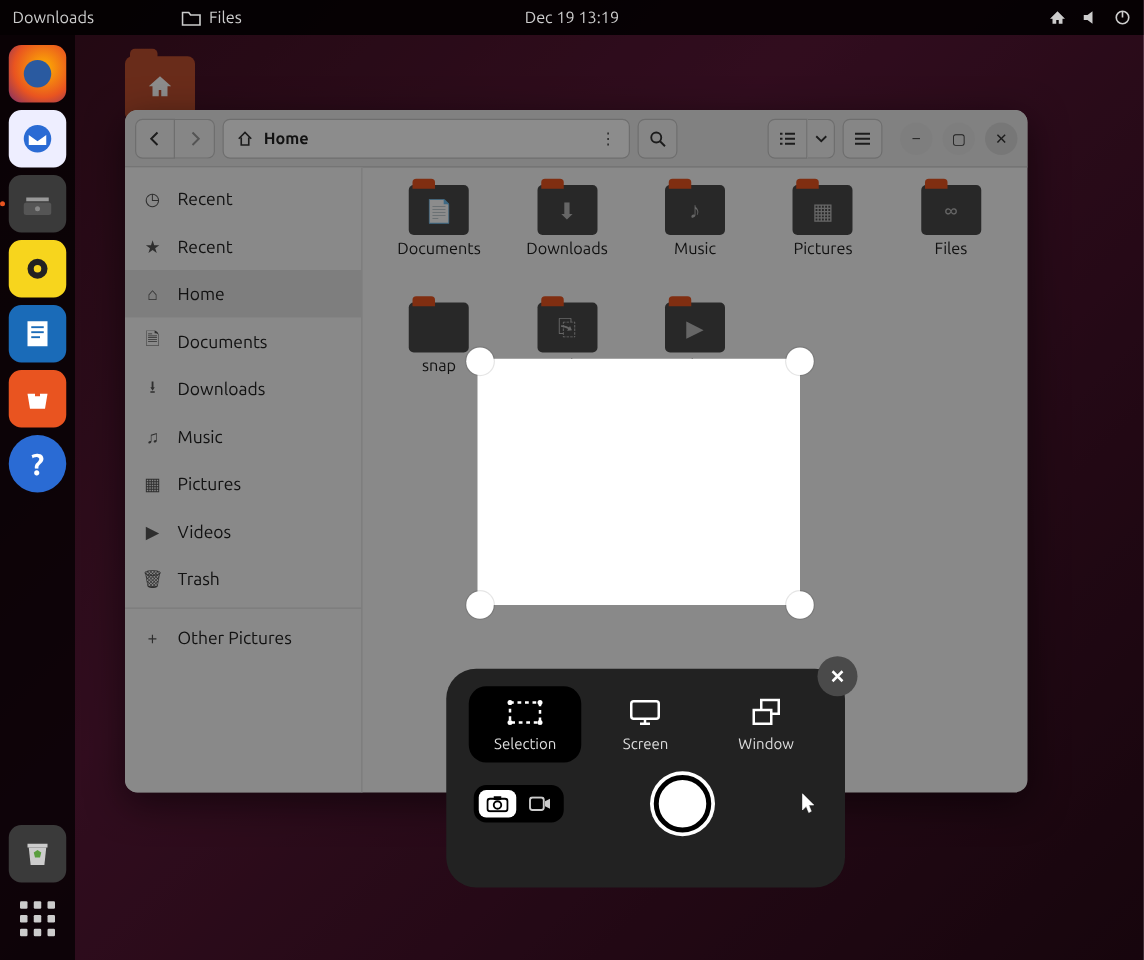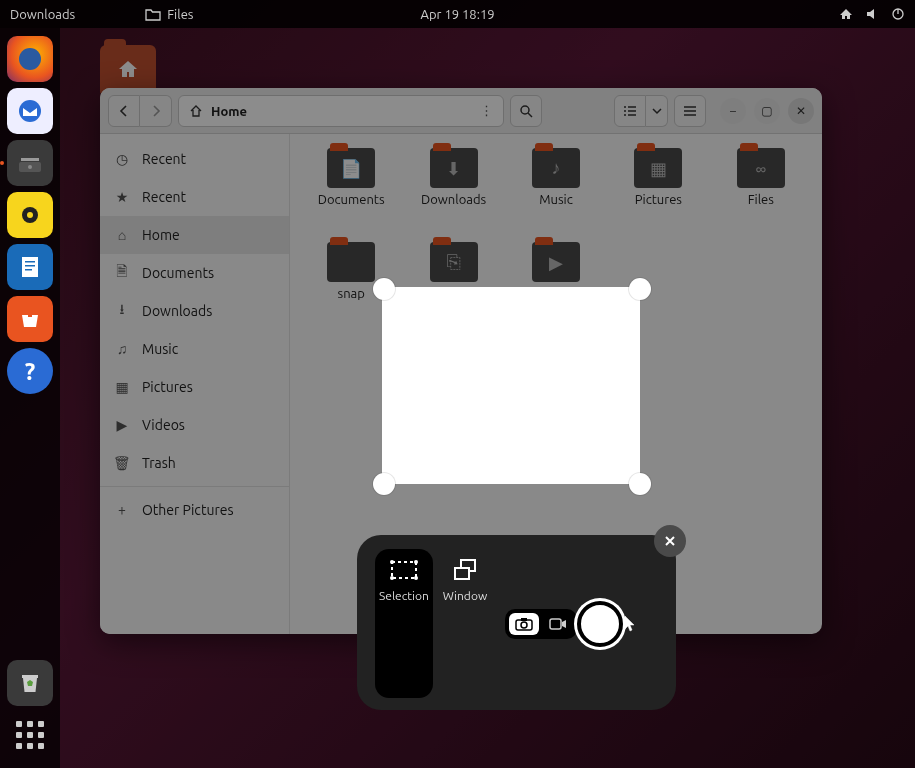--- a/index.html
+++ b/index.html
@@ -49,21 +49,21 @@
   .folder-icon::before{content:"";position:absolute;top:-5px;left:3px;width:18px;height:8px;background:#e95420;border-radius:3px 3px 0 0;}
   .folder-icon.gradient{background:linear-gradient(135deg,#e95420,#7b2d6b);}
 
   
   .selection-box{position:absolute;top:287px;left:382px;width:258px;height:197px;background:#fff;z-index:20;}
   .sel-handle{position:absolute;width:22px;height:22px;background:#fff;border-radius:50%;box-shadow:0 0 0 1px rgba(0,0,0,0.1);z-index:21;}
   .sel-handle.tl{top:278px;left:373px;} .sel-handle.tr{top:278px;left:629px;}
   .sel-handle.bl{top:473px;left:373px;} .sel-handle.br{top:473px;left:629px;}
 
   
-  .shot-panel{position:absolute;bottom:58px;left:357px;width:319px;height:175px;background:#222;border-radius:24px;z-index:30;padding:14px 18px 12px;display:flex;flex-direction:row;gap:10px;color:#ddd;}
+  .shot-panel{position:absolute;bottom:58px;left:357px;width:319px;height:175px;background:#222;border-radius:24px;z-index:30;padding:14px 18px 12px;display:flex;flex-direction:column;gap:10px;color:#ddd;}
   .shot-close{position:absolute;top:-10px;right:-10px;width:32px;height:32px;border-radius:50%;background:#4a4a4a;display:flex;align-items:center;justify-content:center;color:#fff;font-size:16px;}
   .shot-modes{display:flex;justify-content:space-around;gap:6px;}
   .mode{flex:1;display:flex;flex-direction:column;align-items:center;gap:6px;padding:8px 4px;border-radius:14px;font-size:12px;}
   .mode.active{background:#000;}
   .mode-icon{height:26px;display:flex;align-items:center;justify-content:center;}
   .shot-controls{display:flex;align-items:center;justify-content:space-between;padding:0 4px;}
   .mini-toggle{display:flex;align-items:center;background:#000;border-radius:10px;padding:4px;gap:4px;}
   .mini-btn{width:30px;height:22px;border-radius:6px;display:flex;align-items:center;justify-content:center;}
   .mini-btn.active{background:#fff;color:#000;}
   .capture{width:46px;height:46px;border-radius:50%;background:#fff;border:4px solid #000;box-shadow:0 0 0 3px #fff;}
@@ -77,21 +77,21 @@
 <div class="dim-overlay"></div>
 
 <div class="topbar">
   <span>Downloads</span>
   <span class="files">
     <svg width="16" height="14" viewBox="0 0 16 14">
         <path fill="none" stroke="#ccc" stroke-width="1.3" d="M1 3h5l1.5 2H15v8H1z"></path>
       </svg>
     <span>Files</span>
   </span>
-  <span class="center">Apr 19  18:19</span>
+  <span class="center">Dec 19  13:19</span>
   <span class="right">
     <svg width="14" height="14" viewBox="0 0 14 14">
         <path fill="#ccc" d="M7 2L1 8h2v4h3V9h2v3h3V8h2z"></path>
       </svg>
     <svg width="14" height="14" viewBox="0 0 14 14">
         <path fill="#ccc" d="M2 5v4h3l4 3V2L5 5z"></path>
       </svg>
     <svg width="14" height="14" viewBox="0 0 14 14">
         <circle cx="7" cy="7" r="5" fill="none" stroke="#ccc" stroke-width="1.3"></circle>
         <path stroke="#ccc" stroke-width="1.3" d="M7 2v5"></path>
@@ -321,20 +321,29 @@
             <circle cx="27" cy="3" r="2" fill="#fff"></circle>
             <circle cx="3" cy="19" r="2" fill="#fff"></circle>
             <circle cx="27" cy="19" r="2" fill="#fff"></circle>
           </svg>
         </div>
       <span>Selection</span>
     </div>
     <div class="mode">
       <div class="mode-icon">
           <svg width="28" height="24" viewBox="0 0 28 24">
+            <rect x="3" y="3" width="22" height="14" rx="2" fill="none" stroke="#fff" stroke-width="2"></rect>
+            <path stroke="#fff" stroke-width="2" d="M10 21h8M14 17v4"></path>
+          </svg>
+        </div>
+      <span>Screen</span>
+    </div>
+    <div class="mode">
+      <div class="mode-icon">
+          <svg width="28" height="24" viewBox="0 0 28 24">
             <rect x="10" y="2" width="14" height="11" fill="none" stroke="#fff" stroke-width="2"></rect>
             <rect x="4" y="10" width="14" height="11" fill="#222" stroke="#fff" stroke-width="2"></rect>
           </svg>
         </div>
       <span>Window</span>
     </div>
   </div>
   <div class="shot-controls">
     <div class="mini-toggle">
       <div class="mini-btn active">

